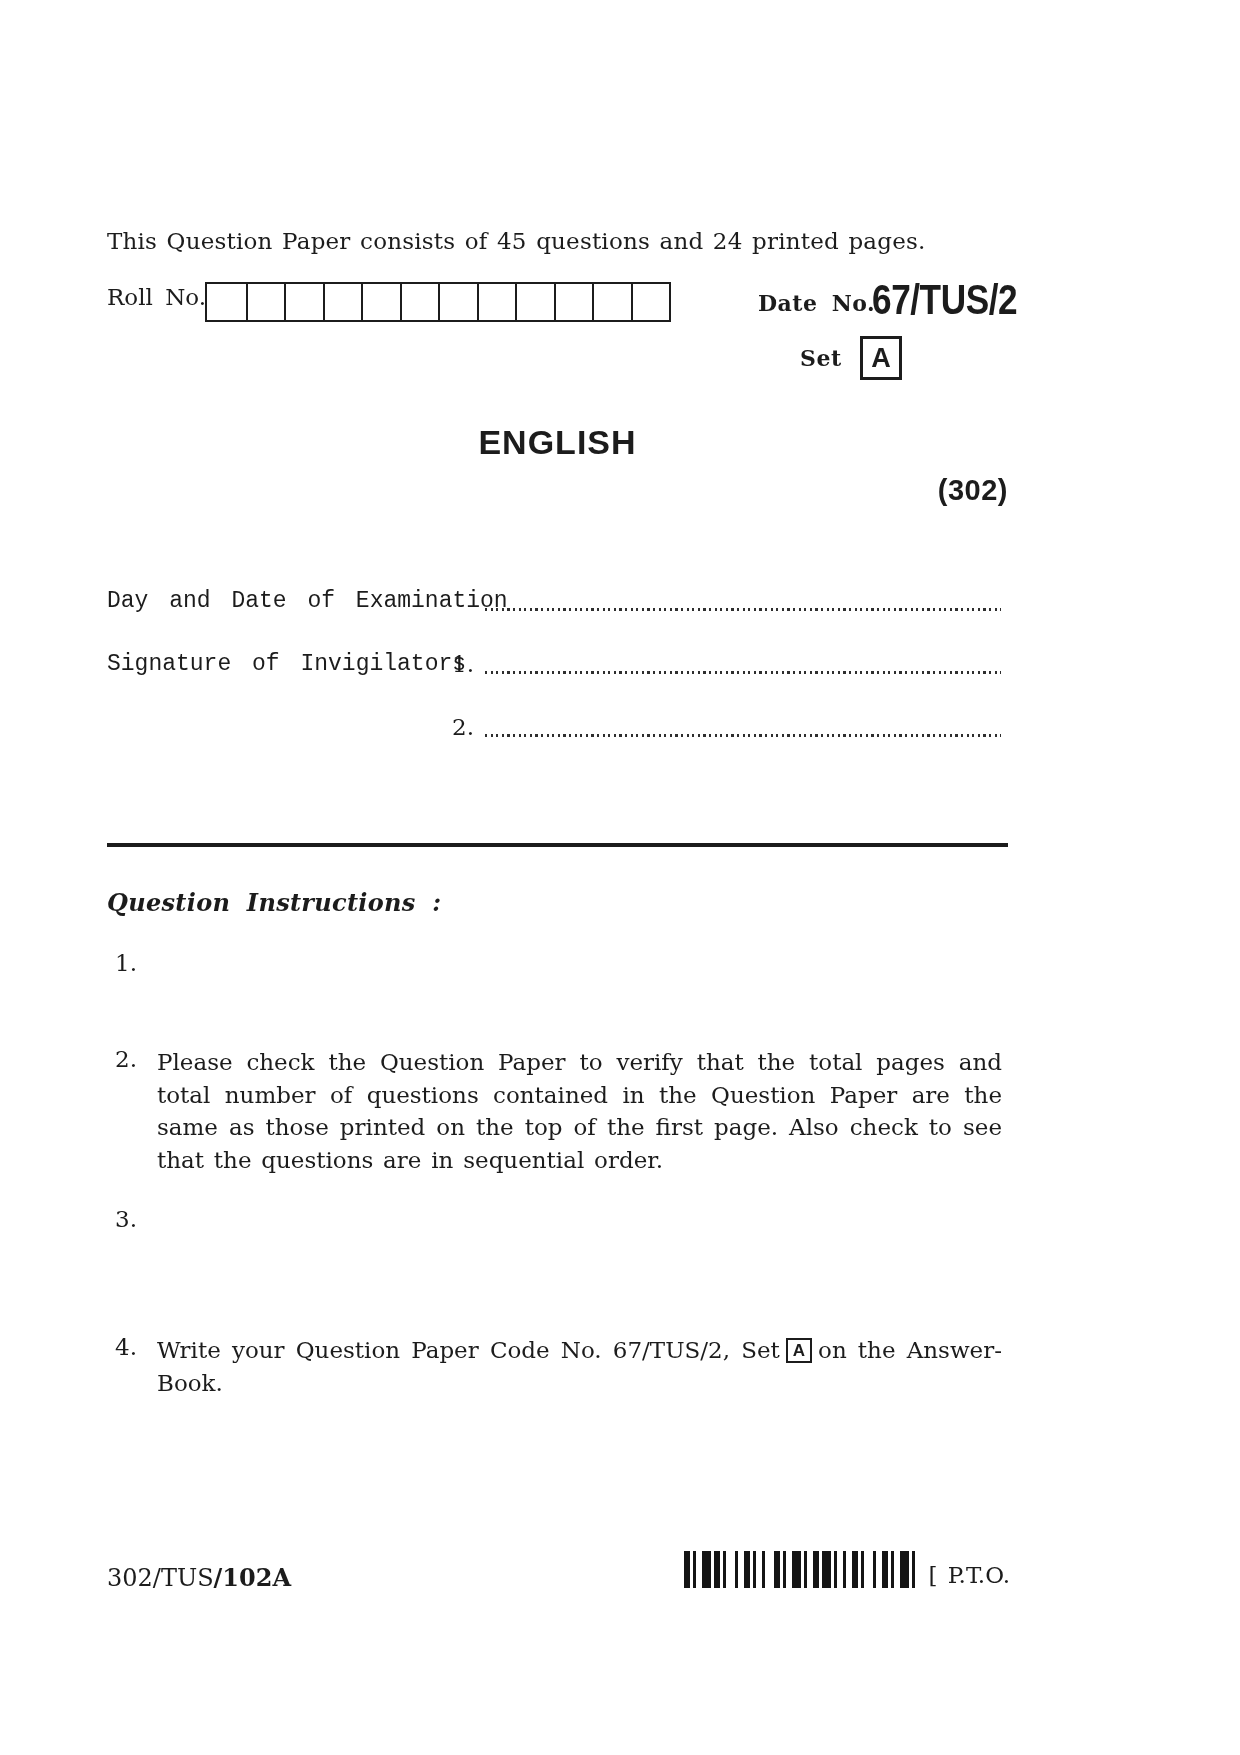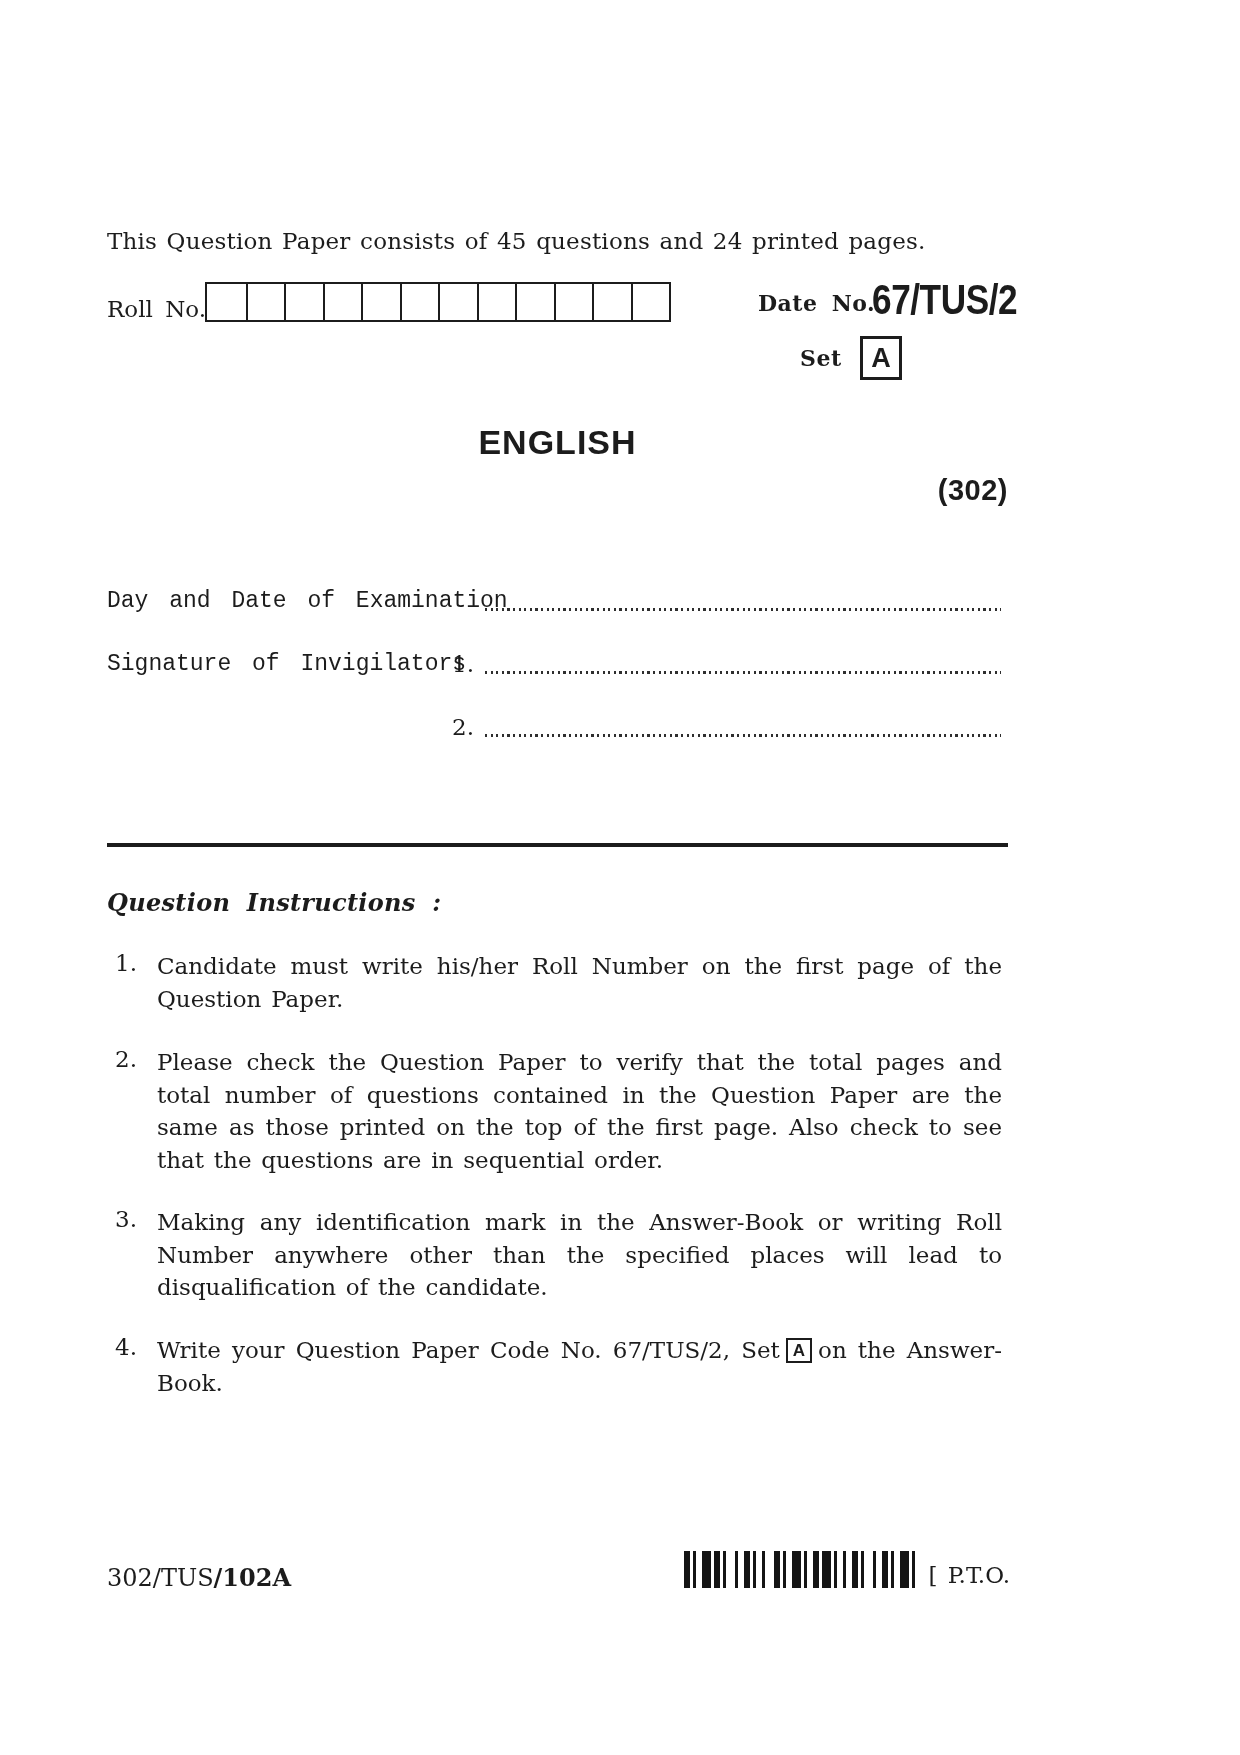--- a/index.html
+++ b/index.html
@@ -6,21 +6,21 @@
   .page{
     position:relative;width:1240px;height:1755px;margin:0 auto;
     background:#ffffff;color:#1c1c1c;
     font-family:"DejaVu Serif", serif;
     overflow:hidden;
   }
   .abs{position:absolute;}
   
   .note{left:107px;top:228px;font-size:23px;letter-spacing:.2px;word-spacing:2px;}
   
-  .roll-label{left:107px;top:296px;font-size:23px;word-spacing:5px;}
+  .roll-label{left:107px;top:284px;font-size:23px;word-spacing:5px;}
   .roll-boxes{left:205px;top:282px;display:flex;border:2px solid #1c1c1c;height:36px;background:#fff;}
   .roll-cell{width:38.5px;height:36px;border-left:2px solid #1c1c1c;box-sizing:border-box;}
   .roll-cell:first-child{border-left:none;}
   
   .code-label{left:758px;top:290px;font-size:22px;font-weight:bold;word-spacing:6px;letter-spacing:.5px;}
   .code-value{
     left:872px;top:276px;font-family:"Liberation Sans",sans-serif;font-weight:bold;
     font-size:40px;letter-spacing:-.5px;transform:scaleX(.88) scaleY(1.05);transform-origin:left top;white-space:nowrap;
   }
   .set-label{left:800px;top:345px;font-size:22px;font-weight:bold;letter-spacing:.5px;}
@@ -107,27 +107,25 @@
   <div class="abs dotline dot2"></div>
 
   <div class="abs sig-num sig2-num">2.</div>
   <div class="abs dotline dot3"></div>
 
   <div class="abs rule"></div>
 
   <div class="abs gi-heading">Question Instructions :</div>
 
   <div class="abs item-num n1">1.</div>
-  <div class="abs item-text t1">Candidate must write his/her Roll Number on the first page of the Question Paper.</div>
 
   <div class="abs item-num n2">2.</div>
   <div class="abs item-text t2">Please check the Question Paper to verify that the total pages and total number of questions contained in the Question Paper are the same as those printed on the top of the first page. Also check to see that the questions are in sequential order.</div>
 
   <div class="abs item-num n3">3.</div>
-  <div class="abs item-text t3">Making any identification mark in the Answer-Book or writing Roll Number anywhere other than the specified places will lead to disqualification of the candidate.</div>
 
   <div class="abs item-num n4">4.</div>
   <div class="abs item-text t4"><span>Write your Question Paper Code No. 67/TUS/2, Set</span><span class="inline-set-box">A</span><span>on the Answer-Book.</span></div>
 
   <div class="abs footer-code"><span>302/TUS</span><span class="bold">/102A</span></div>
 
   <div class="abs barcode" id="barcode">
       <div style="width: 6.02532px; background: rgb(20, 20, 20);"></div>
       <div style="width: 3.01266px; background: transparent;"></div>
       <div style="width: 3.01266px; background: rgb(20, 20, 20);"></div>

